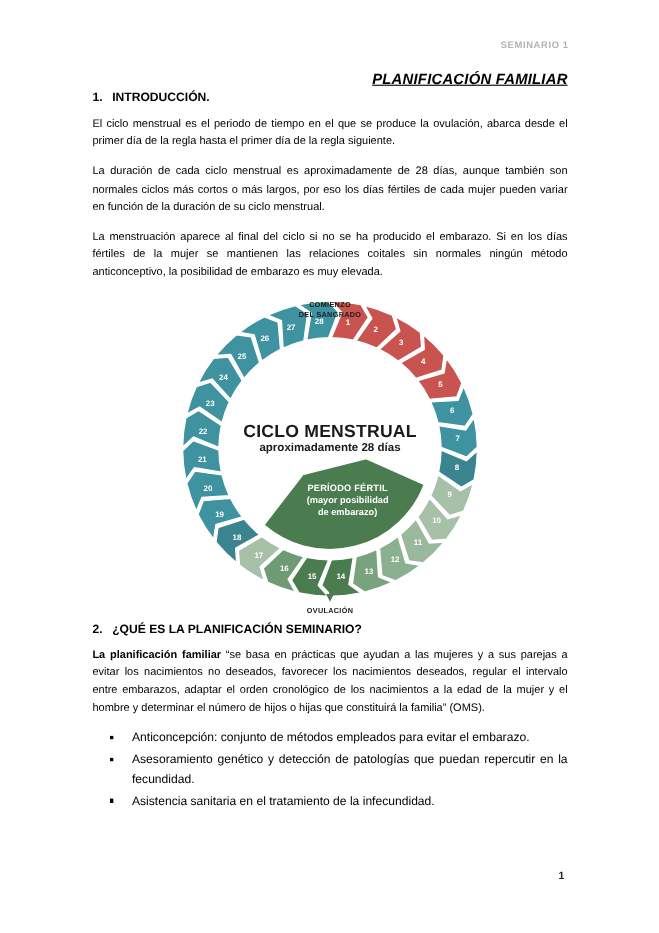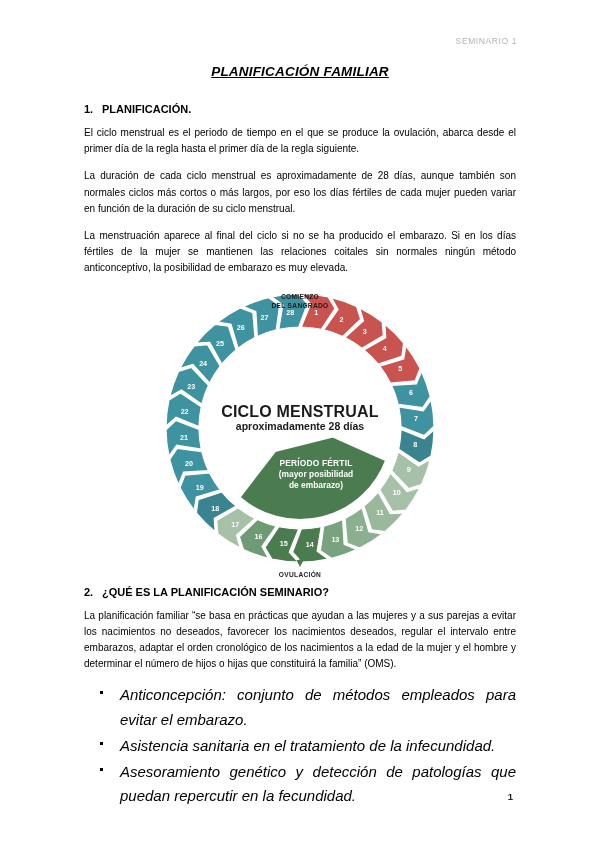--- a/index.html
+++ b/index.html
@@ -19,42 +19,42 @@
     overflow: hidden;
     box-sizing: border-box;
   }
 
   
   .header {
     position: absolute;
     top: 36px;
     right: 82px;
     font-size: 8.5px;
-    font-weight: normal;
+    font-weight: bold;
     letter-spacing: 0.6px;
     color: #b3b3b3;
     text-align: right;
   }
 
   
   .doc {
     position: absolute;
     left: 84px;
     top: 64px;
     width: 432px;
   }
 
   .doc-title {
-    text-align: center;
+    text-align: right;
     font-size: 13.5px;
     font-weight: bold;
     font-style: italic;
     text-decoration: underline;
     letter-spacing: 0.2px;
-    margin: 0 0 24px 0;
+    margin: 0 0 4px 0;
   }
 
   .section-heading {
     font-size: 11px;
     font-weight: bold;
     margin: 0 0 10px 0;
     padding-left: 18px;
     position: relative;
   }
   .section-heading .num {
@@ -63,36 +63,35 @@
     top: 0;
   }
 
   p.para {
     font-size: 10px;
     line-height: 1.62;
     text-align: justify;
     margin: 0 0 11px 0;
   }
   p.para:last-child { margin-bottom: 0; }
-  .b { font-weight: normal; }
+  .b { font-weight: bold; }
 
   
   ul.bullets {
     list-style: none;
     margin: 0;
     padding: 0;
   }
   ul.bullets li {
     position: relative;
     padding-left: 36px;
-    font-size: 15px;
+    font-size: 11px;
     line-height: 1.62;
     text-align: justify;
     margin-bottom: 2px;
-    font-style: italic;
   }
   ul.bullets li .dot {
     position: absolute;
     left: 16px;
     top: 0.52em;
     width: 3.2px;
     height: 3.2px;
     background: #000;
   }
 
@@ -131,21 +130,21 @@
 <div class="page">
 
   <div class="header">SEMINARIO 1</div>
 
   <div class="doc">
 
     <h1 class="doc-title">PLANIFICACIÓN FAMILIAR</h1>
 
     <div class="section-heading">
       <span class="num">1.</span>
-      <span>PLANIFICACIÓN.</span>
+      <span>INTRODUCCIÓN.</span>
     </div>
 
     <p class="para">El ciclo menstrual es el periodo de tiempo en el que se produce la ovulación, abarca desde el primer día de la regla hasta el primer día de la regla siguiente.</p>
     <p class="para">La duración de cada ciclo menstrual es aproximadamente de 28 días, aunque también son normales ciclos más cortos o más largos, por eso los días fértiles de cada mujer pueden variar en función de la duración de su ciclo menstrual.</p>
     <p class="para">La menstruación aparece al final del ciclo si no se ha producido el embarazo. Si en los días fértiles de la mujer se mantienen las relaciones coitales sin normales ningún método anticonceptivo, la posibilidad de embarazo es muy elevada.</p>
 
     <div class="figure">
       <svg width="432" height="292" viewBox="0 0 432 292" xmlns="http://www.w3.org/2000/svg">
         <g id="ring">
             <path d="M 217.75 6.01 A 134 134 0 0 1 244.11 8.98 L 250.96 20.51 L 237.18 41.25 A 101 101 0 0 0 217.32 39.01 L 226.74 15.96 Z" fill="#c9534f" stroke="#ffffff" stroke-width="1.2"></path>
@@ -227,21 +226,21 @@
     <div class="section-heading">
       <span class="num">2.</span>
       <span>¿QUÉ ES LA PLANIFICACIÓN SEMINARIO?</span>
     </div>
 
     <p class="para"><span class="b">La planificación familiar</span><span> “se basa en prácticas que ayudan a las mujeres y a sus parejas a evitar los nacimientos no deseados, favorecer los nacimientos deseados, regular el intervalo entre embarazos, adaptar el orden cronológico de los nacimientos a la edad de la mujer y el hombre y determinar el número de hijos o hijas que constituirá la familia” (OMS).</span></p>
 
 
     <ul class="bullets">
       <li><span class="dot"></span><span>Anticoncepción: conjunto de métodos empleados para evitar el embarazo.</span></li>
+      <li><span class="dot"></span><span>Asesoramiento genético y detección de patologías que puedan repercutir en la fecundidad.</span></li>
       <li><span class="dot"></span><span>Asistencia sanitaria en el tratamiento de la infecundidad.</span></li>
-      <li><span class="dot"></span><span>Asesoramiento genético y detección de patologías que puedan repercutir en la fecundidad.</span></li>
     </ul>
 
   </div>
 
   <div class="page-number">1</div>
 
 </div>
 
 </body></html>

